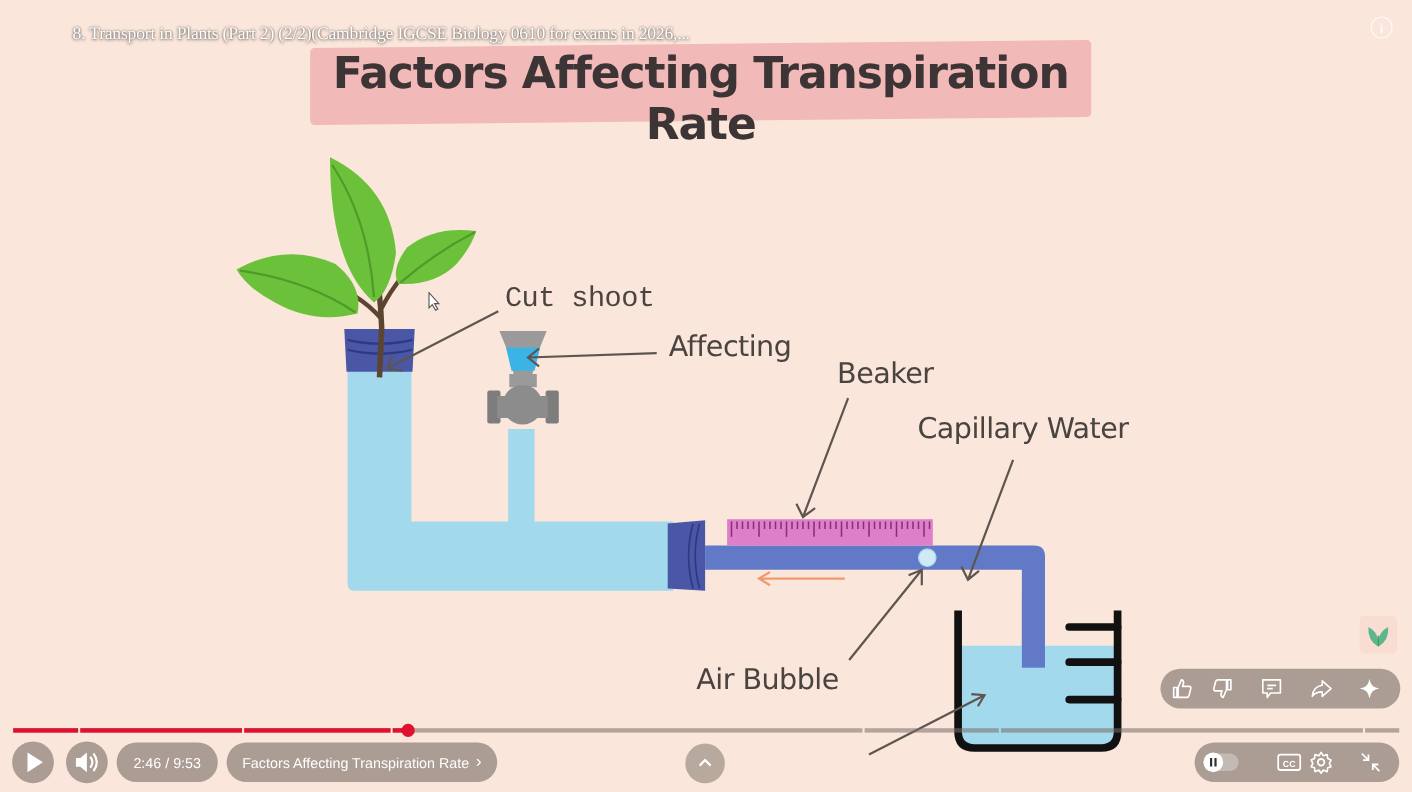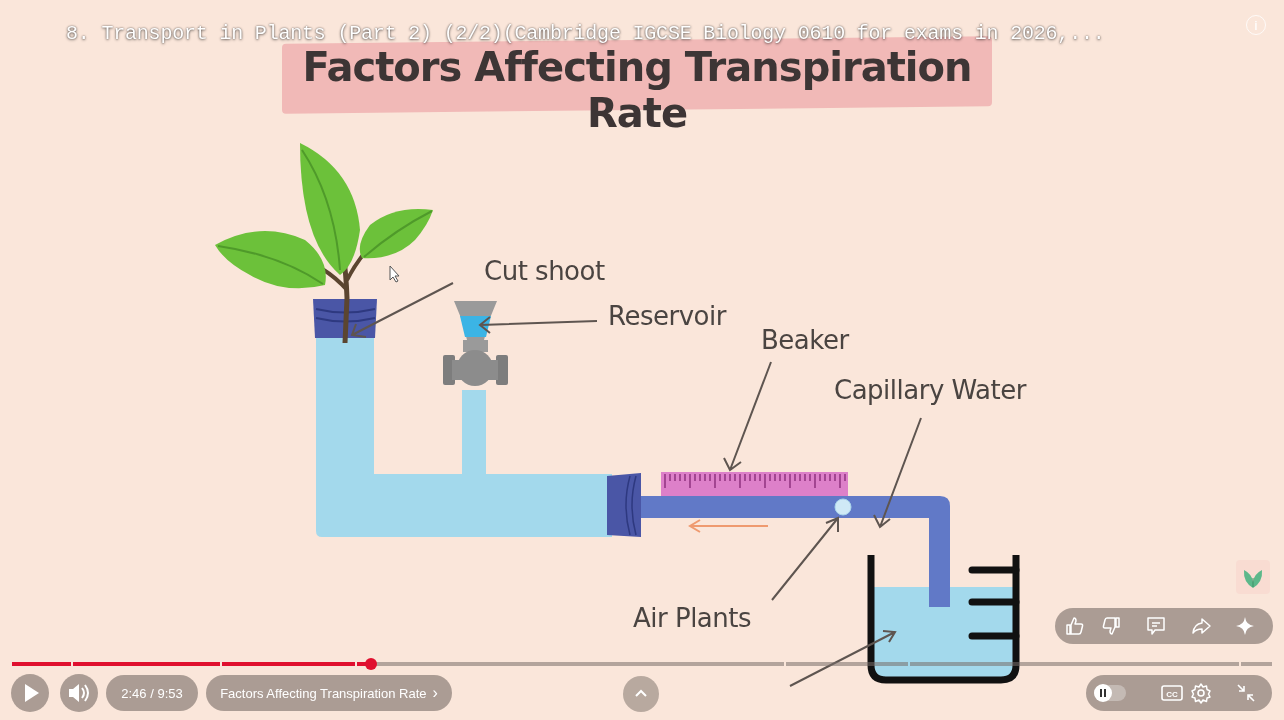--- a/index.html
+++ b/index.html
@@ -1,19 +1,19 @@
 <!DOCTYPE html>
 <html><head>
 <meta charset="utf-8">
 <style>
   html, body { margin:0; padding:0; }
   body { width:1284px; height:720px; overflow:hidden; background:#fae6da; position:relative; font-family:"Liberation Sans", sans-serif; }
   .stage { position:absolute; left:0; top:0; width:1284px; height:720px; }
-  .video-title { position:absolute; left:22px; top:22px; color:#fff; font-size:20px; letter-spacing:-0.2px;
-    text-shadow:0 0 2px rgba(0,0,0,0.55), 0 1px 3px rgba(0,0,0,0.45); white-space:nowrap; font-family:Liberation Mono, monospace;padding-left:44px; }
+  .video-title { position:absolute; left:22px; top:22px; color:#fff; font-size:16px; letter-spacing:-0.2px;
+    text-shadow:0 0 2px rgba(0,0,0,0.55), 0 1px 3px rgba(0,0,0,0.45); white-space:nowrap; font-family:Liberation Serif, serif;padding-left:44px; }
   .info-btn { position:absolute; left:1246px; top:15px; width:20px; height:20px; border-radius:50%; border:1.5px solid rgba(255,255,255,0.8);
     color:rgba(255,255,255,0.85); font-size:12px; text-align:center; line-height:20px; font-weight:bold; box-sizing:border-box; }
   .slide-heading-bg { position:absolute; left:282px; top:40px; width:710px; height:70px; background:#f1b9b7; border-radius:4px;
     transform:skewY(-0.6deg); }
   .slide-heading { position:absolute; left:282px; top:44px; width:710px; text-align:center; font-size:40px; font-weight:bold; color:#3d3535;
     font-family:"DejaVu Sans", sans-serif; letter-spacing:-1px; }
   .diagram { position:absolute; left:0; top:0; }
   .label { position:absolute; color:#4a4441; font-size:26px; font-family:"DejaVu Sans", sans-serif; white-space:nowrap; letter-spacing:-0.5px; }
   
   .progress { position:absolute; left:12px; top:662px; width:1260px; height:4px; }
@@ -122,25 +122,25 @@
       <path d="M771 362 L730 470 M724 458 L730 470 L741 462"></path>
       <path d="M921 418 L880 527 M874 515 L880 527 L890 519"></path>
       <path d="M772 600 L838 518 M838 532 L838 518 L826 523"></path>
       <path d="M790 686 L895 632 M883 631 L895 632 L889 642"></path>
     </g>
   </svg>
 
   <div class="slide-heading-bg"></div>
   <div class="slide-heading">Factors Affecting Transpiration Rate</div>
 
-  <div class="label" style="left:484px; top:256px;">Cut shoot</div>
-  <div class="label" style="left:608px; top:301px;">Reservoir</div>
+  <div class="label" style="left:459px; top:256px;font-family:Liberation Mono, monospace;">Cut shoot</div>
+  <div class="label" style="left:608px; top:301px;">Affecting</div>
   <div class="label" style="left:761px; top:325px;">Beaker</div>
   <div class="label" style="left:834px; top:375px;">Capillary Water</div>
-  <div class="label" style="left:633px; top:603px;">Air Plants</div>
+  <div class="label" style="left:633px; top:603px;">Air Bubble</div>
 
   <svg style="position:absolute; left:389px; top:265px;" width="12" height="18" viewBox="0 0 12 18">
     <path d="M1 1 L1 15 L4 12 L7 17 L9 16 L6 11 L10 11 Z" fill="#fff" stroke="#555" stroke-width="1"></path>
   </svg>
 
   <div class="video-title">8. Transport in Plants (Part 2) (2/2)(Cambridge IGCSE Biology 0610 for exams in 2026,...</div>
   <div class="info-btn">i</div>
 
   <div class="leaf-badge">
     <svg width="34" height="34" viewBox="0 0 34 34">

